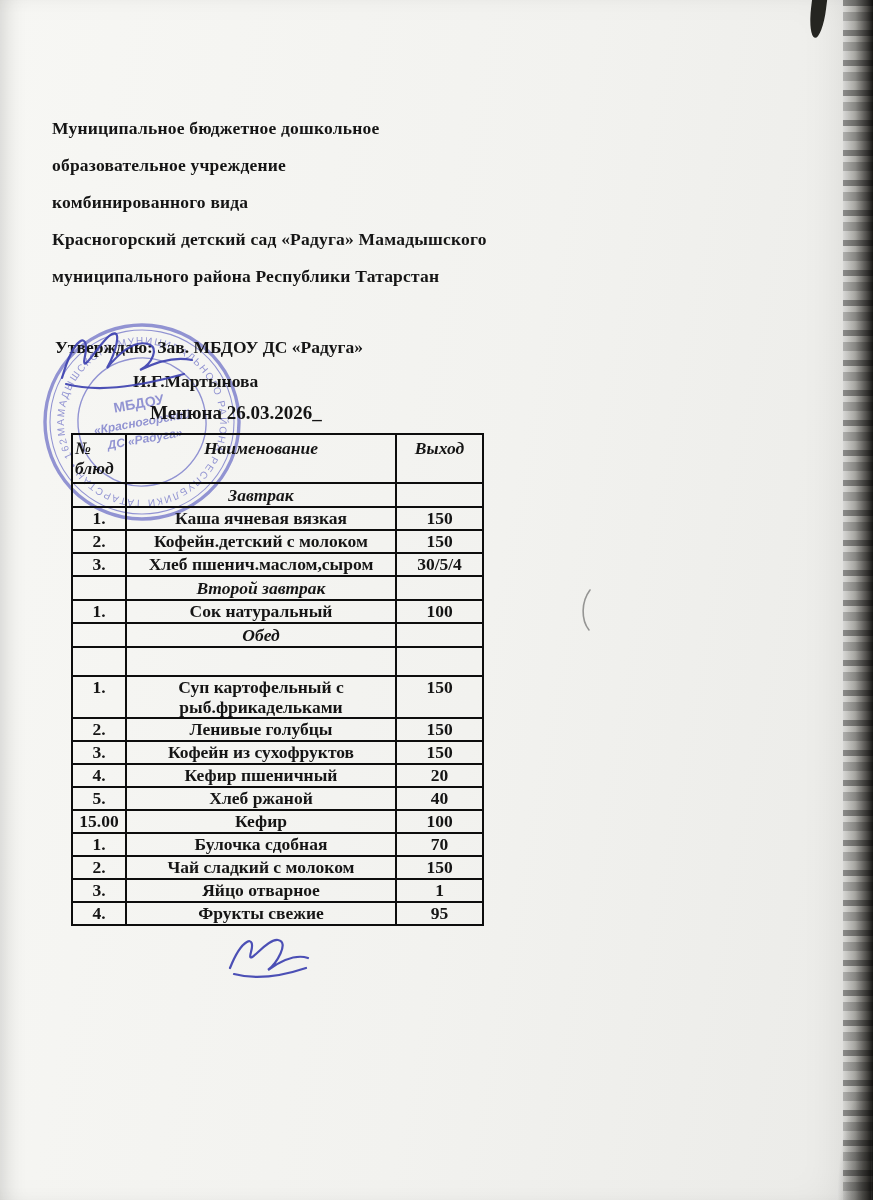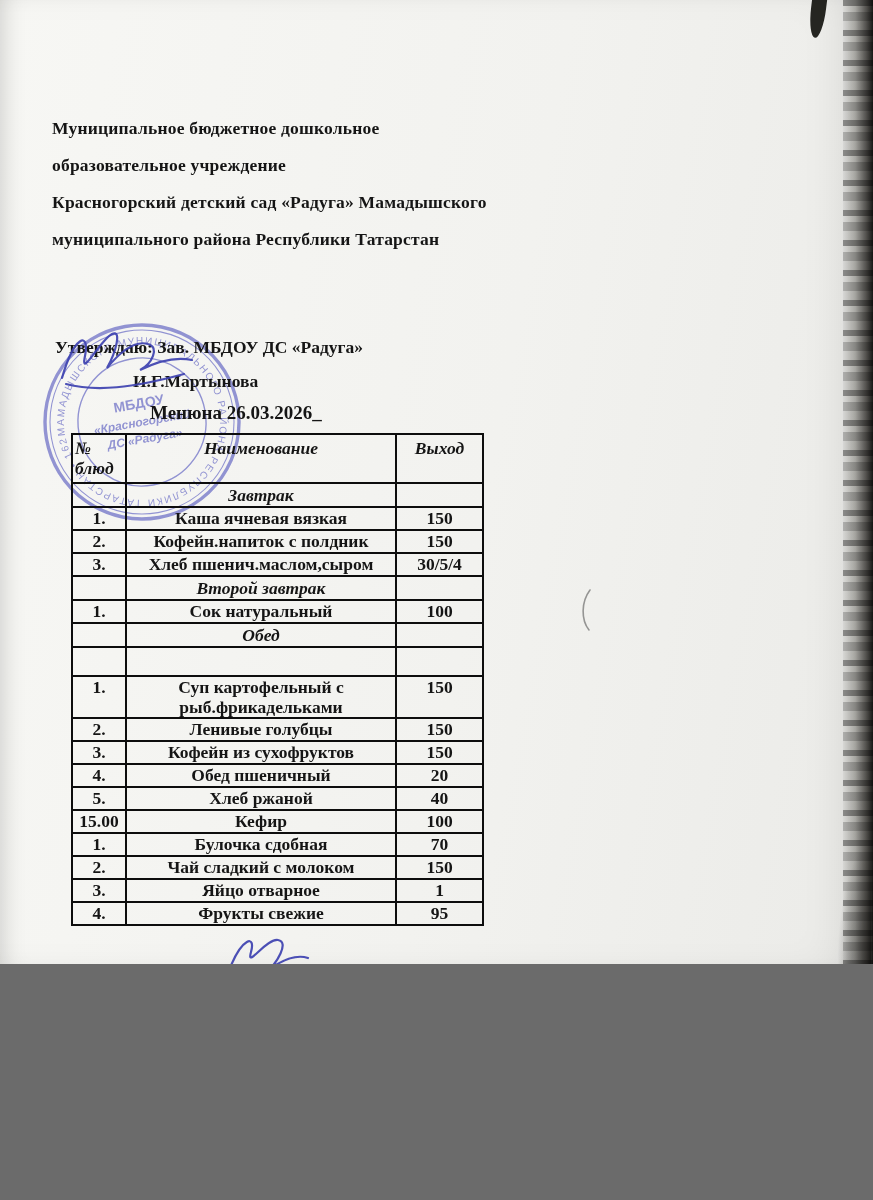--- a/index.html
+++ b/index.html
@@ -1,18 +1,18 @@
 <!DOCTYPE html>
 <html><head>
 <meta charset="utf-8">
 <style>
   html,body {margin:0; padding:0; background:#6b6b6b;}
   .page {
     position:relative;
-    width:873px; height:964px;
+    width:873px; height:1200px;
     margin:0 auto;
     background:linear-gradient(100deg,#f7f7f4 0%, #f2f2ef 55%, #ebebe8 100%);
     font-family:"Liberation Serif", serif;
     color:#151515;
     overflow:hidden;
     box-shadow: inset 20px 0 26px -20px rgba(0,0,0,0.20), inset -46px 0 54px -32px rgba(0,0,0,0.18);
   }
   
   .scan-edge {
     position:absolute; right:0; top:0; bottom:0; width:30px;
@@ -72,20 +72,21 @@
   .pencil-mark {position:absolute; left:576px; top:586px; opacity:.55;}
 </style>
 </head>
 <body>
 
 <div class="page">
 
   <div class="org-block">
     <div>Муниципальное бюджетное дошкольное</div>
     <div>образовательное учреждение</div>
+    <div>комбинированного вида</div>
     <div>Красногорский детский сад «Радуга» Мамадышского</div>
     <div>муниципального района Республики Татарстан</div>
   </div>
 
   <svg class="stamp" viewBox="0 0 212 212">
     <circle cx="106" cy="106" r="97" fill="none" stroke="currentColor" stroke-width="3.4"></circle>
     <circle cx="106" cy="106" r="92" fill="none" stroke="currentColor" stroke-width="1.1"></circle>
     <circle cx="106" cy="106" r="64" fill="none" stroke="currentColor" stroke-width="1.4"></circle>
     <defs>
       <path id="stamp-ring" d="M106,106 m-78,0 a78,78 0 1,1 156,0 a78,78 0 1,1 -156,0" fill="none"></path>
@@ -130,21 +131,21 @@
           <td class="section-label">Завтрак</td>
           <td class="out"></td>
         </tr>
         <tr class="row-item">
           <td class="num">1.</td>
           <td class="name">Каша ячневая вязкая</td>
           <td class="out">150</td>
         </tr>
         <tr class="row-item">
           <td class="num">2.</td>
-          <td class="name">Кофейн.напиток с полдник</td>
+          <td class="name">Кофейн.детский с молоком</td>
           <td class="out">150</td>
         </tr>
         <tr class="row-item">
           <td class="num">3.</td>
           <td class="name">Хлеб пшенич.маслом,сыром</td>
           <td class="out">30/5/4</td>
         </tr>
         <tr class="row-section">
           <td class="num"></td>
           <td class="section-label">Второй завтрак</td>
@@ -175,21 +176,21 @@
           <td class="name">Ленивые голубцы</td>
           <td class="out">150</td>
         </tr>
         <tr class="row-item">
           <td class="num">3.</td>
           <td class="name">Кофейн из сухофруктов</td>
           <td class="out">150</td>
         </tr>
         <tr class="row-item">
           <td class="num">4.</td>
-          <td class="name">Обед пшеничный</td>
+          <td class="name">Кефир пшеничный</td>
           <td class="out">20</td>
         </tr>
         <tr class="row-item">
           <td class="num">5.</td>
           <td class="name">Хлеб ржаной</td>
           <td class="out">40</td>
         </tr>
         <tr class="row-item">
           <td class="num">15.00</td>
           <td class="name">Кефир</td>

